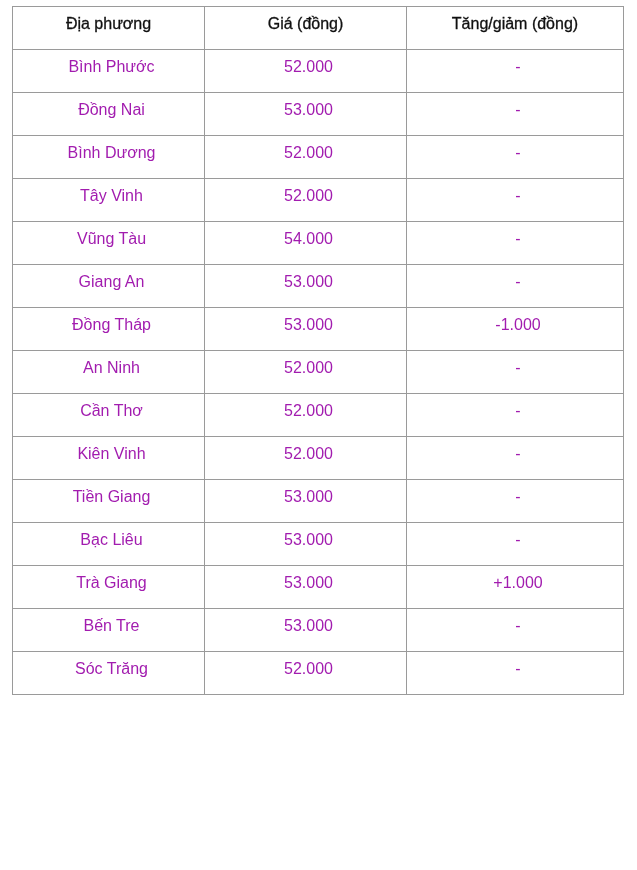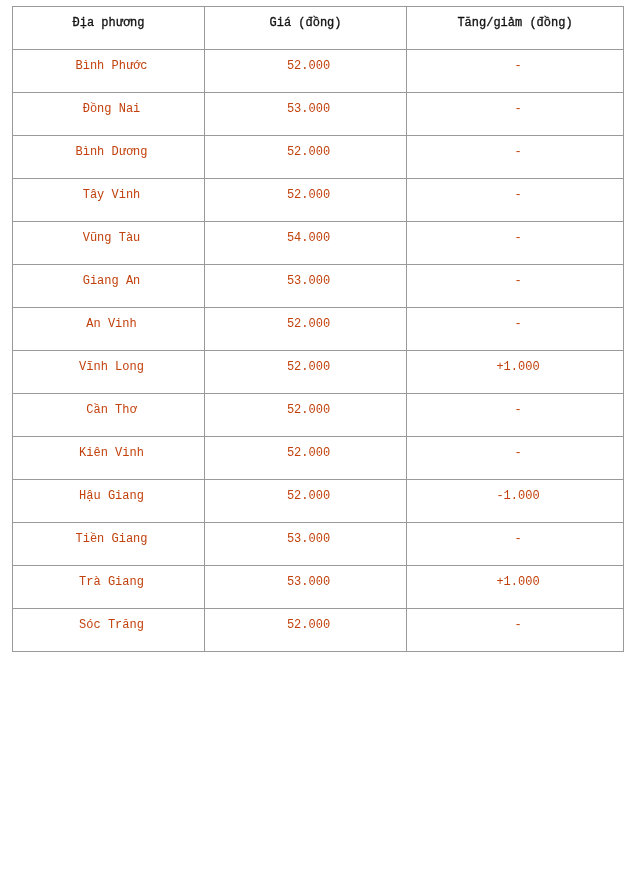--- a/index.html
+++ b/index.html
@@ -19,35 +19,34 @@
       left: 12px;
       top: 6px;
       width: 611px;
       border-collapse: collapse;
       table-layout: fixed;
     }
     .price-table th, .price-table td {
       border: 1px solid #9a9a9a;
       text-align: center;
       vertical-align: top;
-      font-size: 12px;
+      font-size: 16px;
       line-height: 19px;
       padding: 7px 6px 0 6px;
       height: 35px;
       box-sizing: content-box;
-      font-family: Liberation Mono, monospace;
     }
     .price-table th {
       font-weight: normal;
       color: #111111;
       -webkit-text-stroke: 0.3px #111111;
       height: 35px;
     }
     .price-table td {
-      color: #c2410c;
+      color: #a21caf;
       padding-left: 12px;
     }
     col.c1 { width: 192px; }
     col.c2 { width: 202px; }
     col.c3 { width: 217px; }
   </style>
 </head>
 <body>
 
 <table class="price-table">
@@ -88,53 +87,58 @@
         <td>Vũng Tàu</td>
         <td>54.000</td>
         <td>-</td>
       </tr>
     <tr>
         <td>Giang An</td>
         <td>53.000</td>
         <td>-</td>
       </tr>
     <tr>
-        <td>An Vinh</td>
+        <td>Đồng Tháp</td>
+        <td>53.000</td>
+        <td>-1.000</td>
+      </tr>
+    <tr>
+        <td>An Ninh</td>
         <td>52.000</td>
         <td>-</td>
-      </tr>
-    <tr>
-        <td>Vĩnh Long</td>
-        <td>52.000</td>
-        <td>+1.000</td>
       </tr>
     <tr>
         <td>Cần Thơ</td>
         <td>52.000</td>
         <td>-</td>
       </tr>
     <tr>
         <td>Kiên Vinh</td>
         <td>52.000</td>
         <td>-</td>
       </tr>
     <tr>
-        <td>Hậu Giang</td>
-        <td>52.000</td>
-        <td>-1.000</td>
+        <td>Tiền Giang</td>
+        <td>53.000</td>
+        <td>-</td>
       </tr>
     <tr>
-        <td>Tiền Giang</td>
+        <td>Bạc Liêu</td>
         <td>53.000</td>
         <td>-</td>
       </tr>
     <tr>
         <td>Trà Giang</td>
         <td>53.000</td>
         <td>+1.000</td>
+      </tr>
+    <tr>
+        <td>Bến Tre</td>
+        <td>53.000</td>
+        <td>-</td>
       </tr>
     <tr>
         <td>Sóc Trăng</td>
         <td>52.000</td>
         <td>-</td>
       </tr>
   </tbody>
 </table>
 
 </body></html>

